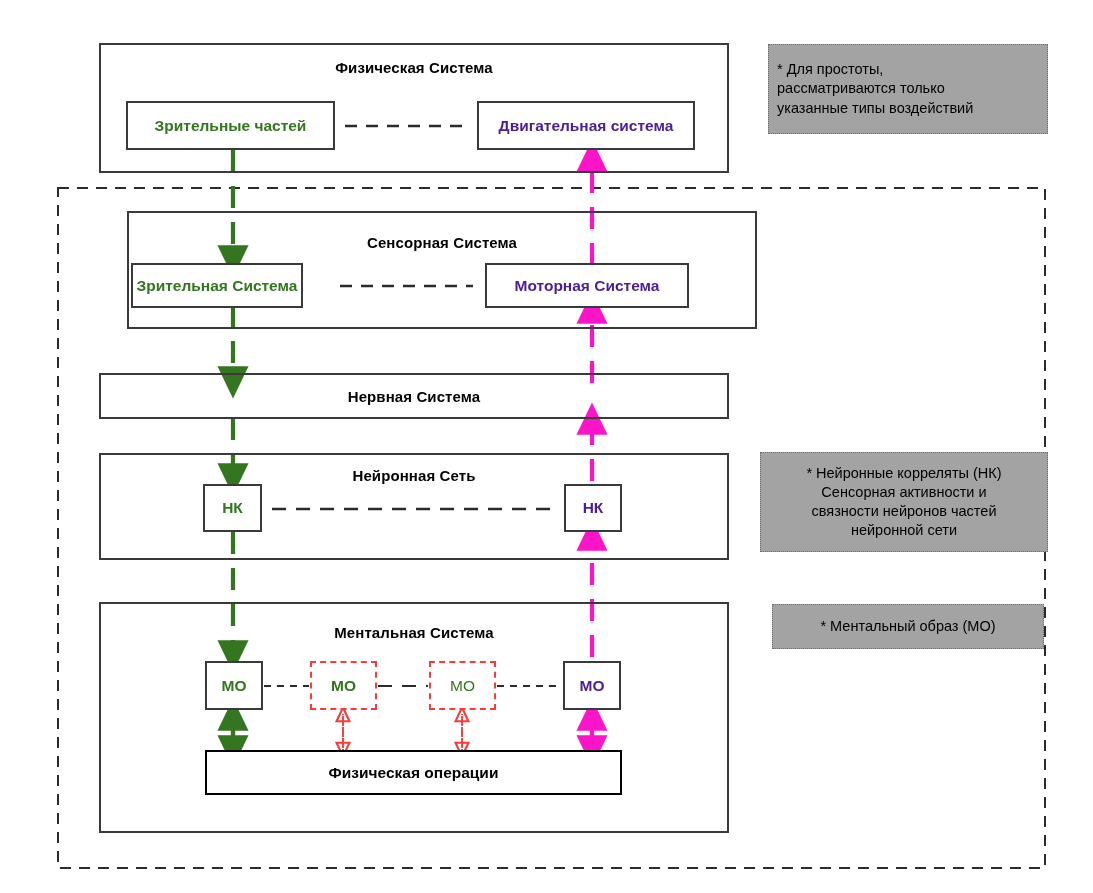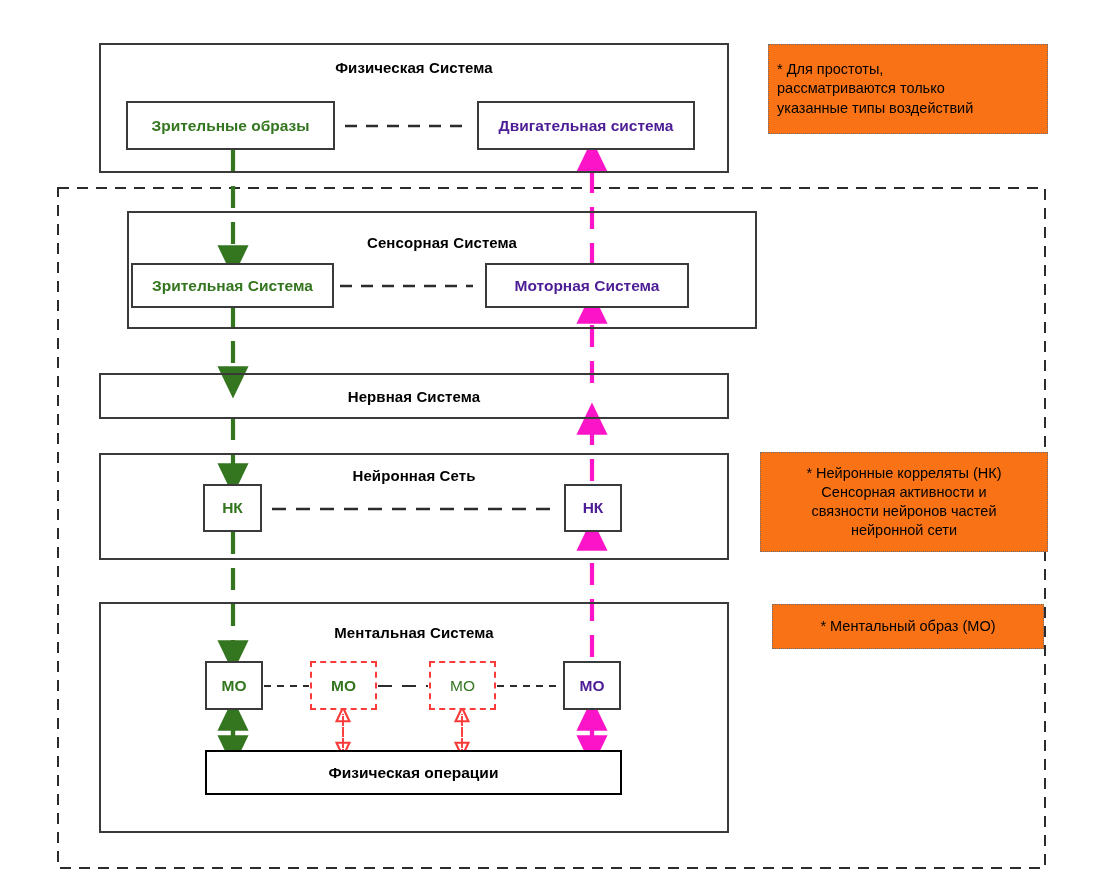--- a/index.html
+++ b/index.html
@@ -30,21 +30,21 @@
   .node.dashed{
     border:2px dashed #fb3a3a;background:#ffffff;
   }
   .green{color:#34761f;}
   .magenta{color:#4c1d95;}
   .thin{font-weight:normal;}
 
   
   .note{
     position:absolute;box-sizing:border-box;
-    border:1.6px dotted #6d6d6d;background:#f97316;
+    border:1.6px dotted #6d6d6d;background:#a3a3a3;
     display:flex;align-items:center;justify-content:center;
     text-align:center;font-size:14.5px;line-height:1.32;color:#000;
     padding:6px 8px;
   }
   .note.left{text-align:left;justify-content:flex-start;}
 
   
   .frame-label{
     position:absolute;font-weight:bold;font-size:14.8px;
     line-height:1.38;color:#000;white-space:pre-line;
@@ -111,30 +111,30 @@
       <line x1="343" y1="716" x2="343" y2="750" marker-end="url(#ah-red)"></line>
       <line x1="462" y1="748" x2="462" y2="714" marker-end="url(#ah-red)"></line>
       <line x1="462" y1="716" x2="462" y2="750" marker-end="url(#ah-red)"></line>
     </g>
   </svg>
 
   <div class="panel" style="left:99px;top:43px;width:630px;height:130px;">
     <div class="panel-title" style="top:14px;">Физическая Система</div>
   </div>
   <div class="node green" style="left:126px;top:101px;width:209px;height:49px;">
-    <span>Зрительные образы</span>
+    <span>Зрительные частей</span>
   </div>
   <div class="node magenta" style="left:477px;top:101px;width:218px;height:49px;">
     <span>Двигательная система</span>
   </div>
 
   <div class="panel" style="left:99px;top:211px;width:630px;height:118px;margin-left:28px;">
     <div class="panel-title" style="top:21px;">Сенсорная Система</div>
   </div>
-  <div class="node green" style="left:131px;top:263px;width:203px;height:45px;">
+  <div class="node green" style="left:131px;top:263px;width:172px;height:45px;">
     <span>Зрительная Система</span>
   </div>
   <div class="node magenta" style="left:485px;top:263px;width:204px;height:45px;">
     <span>Моторная Система</span>
   </div>
 
   <div class="panel" style="left:99px;top:373px;width:630px;height:46px;">
     <div class="panel-title" style="top:13px;">Нервная Система</div>
   </div>
 

